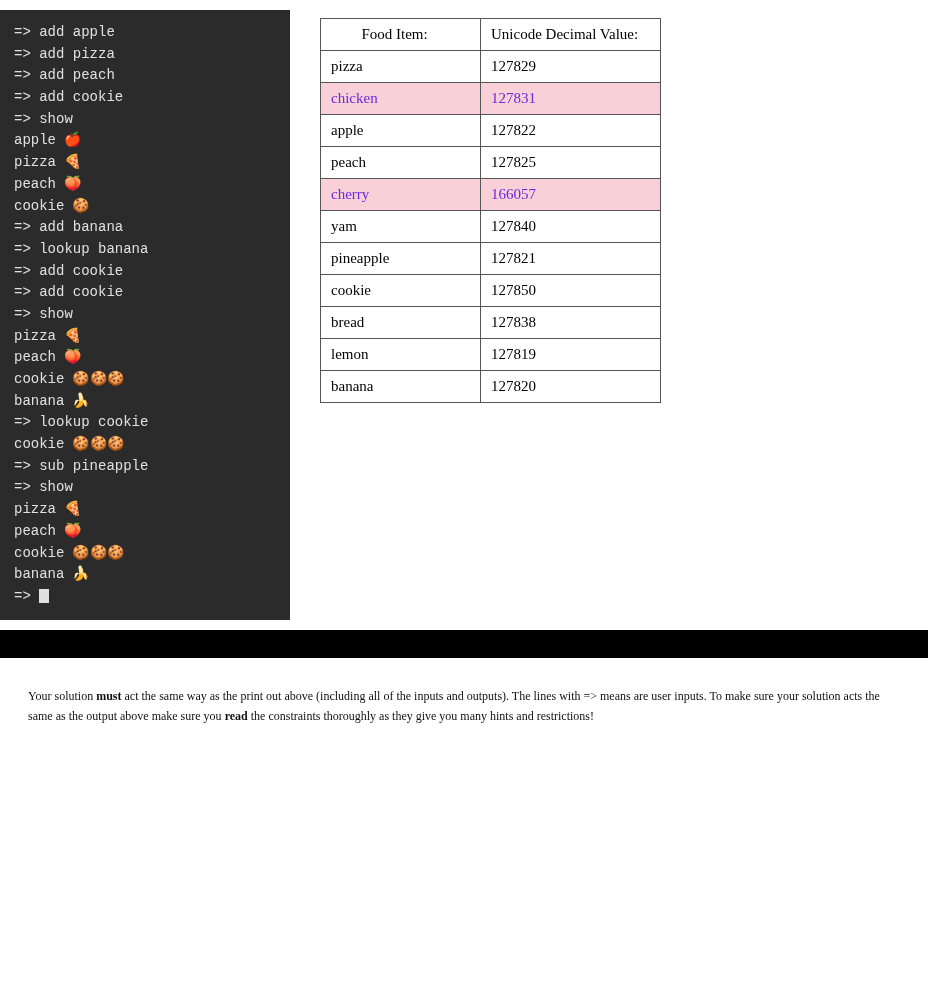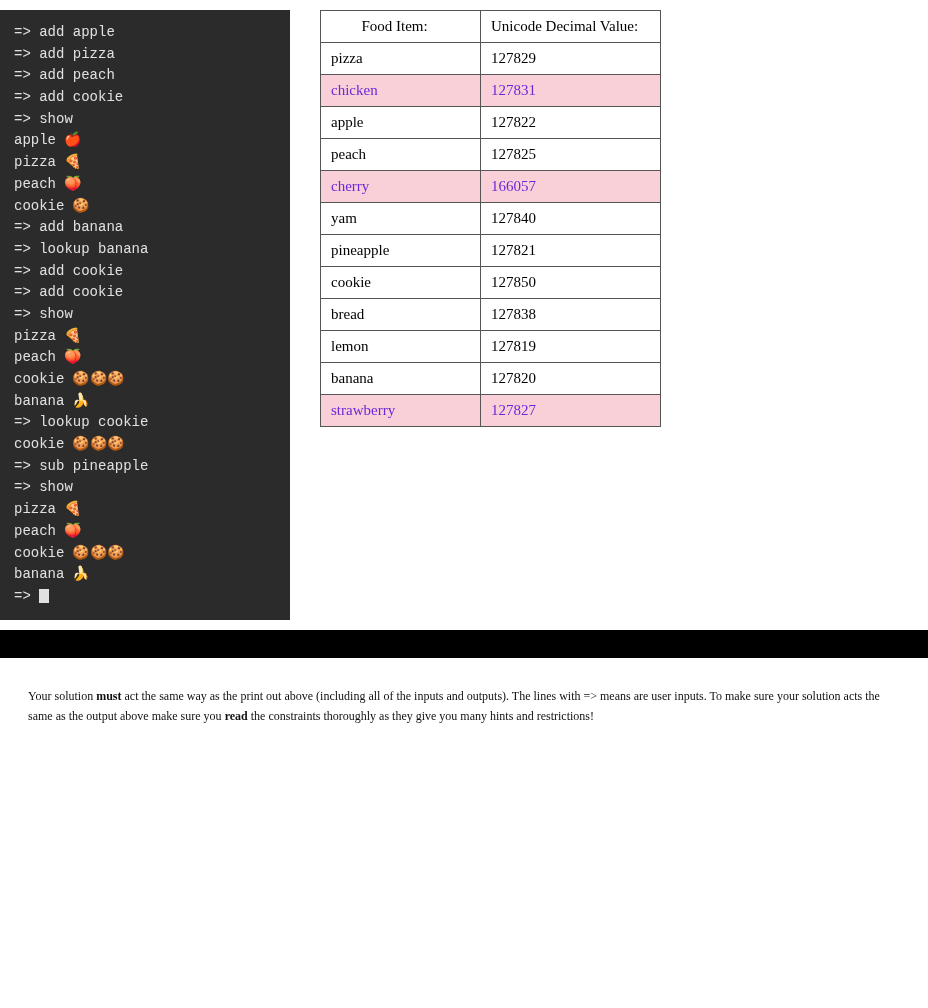--- a/index.html
+++ b/index.html
@@ -38,20 +38,21 @@
       display: inline-block;
       width: 10px;
       height: 14px;
       background: #e0e0e0;
       vertical-align: middle;
     }
 
     
     .table-panel {
       margin-left: 30px;
+      margin-top: 8px;
     }
 
     table {
       border-collapse: collapse;
       font-family: Georgia, serif;
       font-size: 15px;
     }
 
     table th, table td {
       border: 1.5px solid #555;
@@ -170,24 +171,20 @@
             <td>127838</td>
           </tr>
           <tr>
             <td>lemon</td>
             <td>127819</td>
           </tr>
           <tr>
             <td>banana</td>
             <td>127820</td>
           </tr>
-          <tr>
-            <td class="highlight-pink">strawberry</td>
-            <td class="highlight-pink">127827</td>
-          </tr>
         </tbody>
     </table>
   </div>
 </div>
 
 <div class="black-bar"></div>
 
 <div class="description">
   <p>
     <span>Your solution </span><b>must</b><span> act the same way as the print out above (including all of the inputs and outputs). The lines with =&gt; means are user inputs. To make sure your solution acts the same as the output above make sure you </span><b>read</b><span> the constraints thoroughly as they give you many hints and restrictions!</span>

